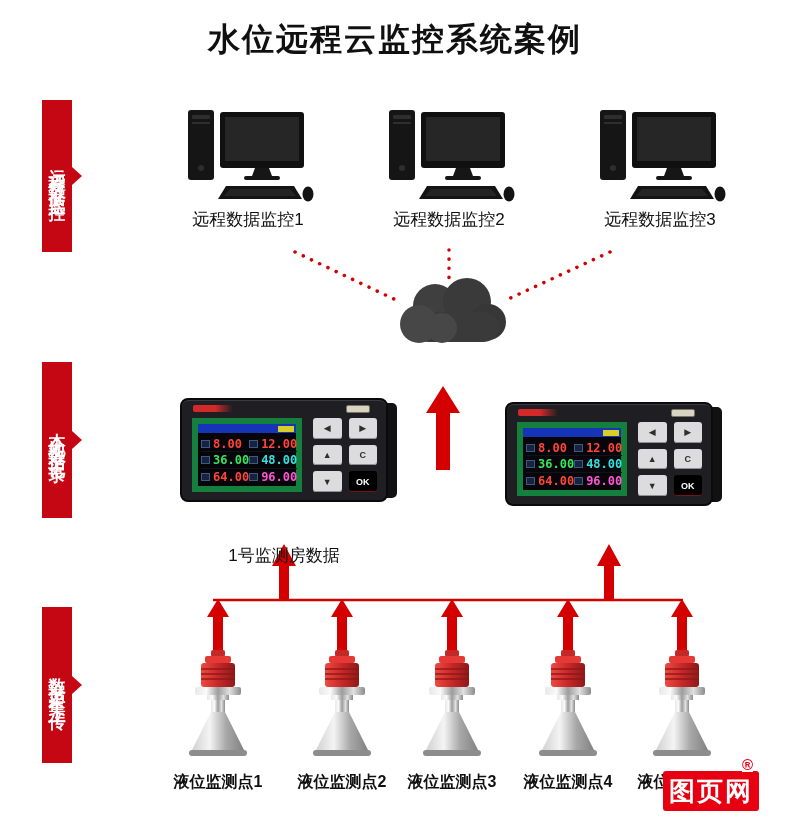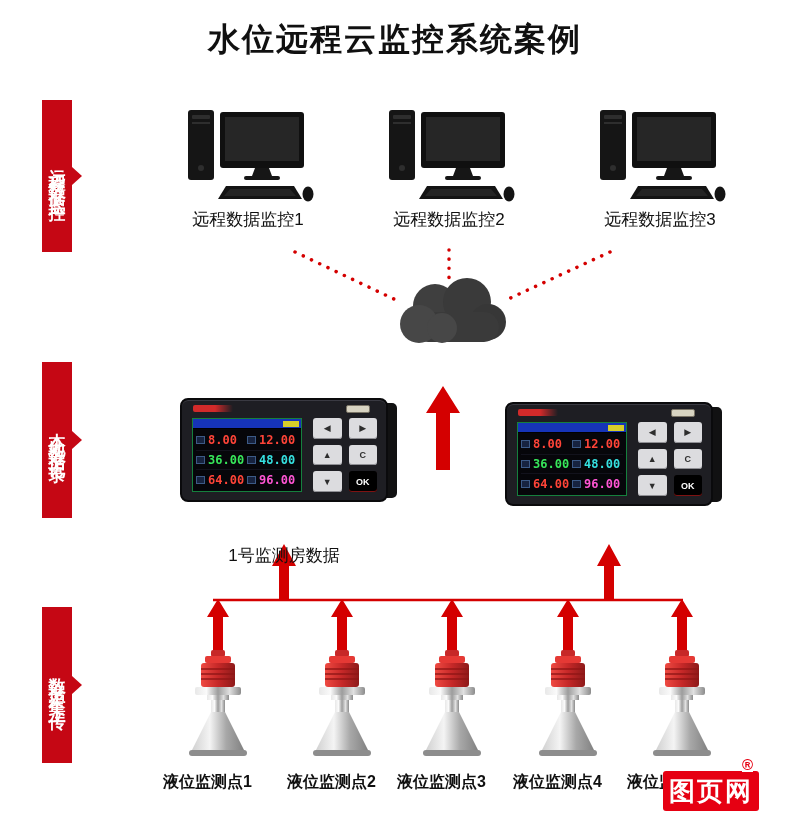--- a/index.html
+++ b/index.html
@@ -15,36 +15,36 @@
   
   .side-label { left:42px; width:30px; background:#c50714; z-index:2;
                 display:flex; align-items:center; justify-content:center; }
   .side-label::after { content:""; position:absolute; right:-10px; top:50%; transform:translateY(-50%);
                 border-top:9px solid transparent; border-bottom:9px solid transparent;
                 border-left:10px solid #c50714; }
   .side-label span { writing-mode:vertical-rl; text-orientation:upright; color:#ffffff;
                 font-size:17px; font-weight:bold; letter-spacing:7px; }
 
   .node-label { font-size:17px; font-weight:normal; color:#101010; text-align:center; z-index:3; }
-  .sensor-label { font-size:16px; font-weight:bold; color:#101010; z-index:3; }
+  .sensor-label { font-size:16px; font-weight:bold; color:#101010; text-align:center; z-index:3; }
 
   .icon-wrap { z-index:2; }
 
   
   .recorder { width:208px; height:104px; z-index:2; }
   .rec-depth { position:absolute; right:-9px; top:5px; width:11px; height:95px;
                background:#111112; border-radius:0 5px 5px 0; }
   .rec-face { position:absolute; inset:0; background:#1e1e23; border:2px solid #0a0a0c;
               border-radius:8px; box-shadow: inset 0 1px 0 #3a3a42; }
   .rec-brand { position:absolute; left:11px; top:5px; width:40px; height:7px; border-radius:2px;
                background:linear-gradient(90deg,#d22a2a 0%,#d22a2a 55%,rgba(210,42,42,0) 100%); }
   .rec-slot { position:absolute; right:16px; top:5px; width:24px; height:8px;
               background:#d8d4c2; border:1px solid #7a7466; border-radius:2px; }
   .rec-screen { position:absolute; left:10px; top:18px; width:110px; height:74px;
-                background:#06060a; border:1px solid #15803d; }
+                background:#06060a; border:6px solid #15803d; }
   .rec-head { position:absolute; left:0; top:0; right:0; height:10px; background:#1634b8;
               border-bottom:1px solid #000; }
   .rec-head::after { content:""; position:absolute; right:2px; top:2px; width:16px; height:6px;
               background:#d7ce2a; }
   .rec-grid { position:absolute; left:0; right:0; top:11px; bottom:0; display:grid;
               grid-template-columns:1fr 1fr; grid-template-rows:1fr 1fr 1fr; padding:1px 3px; }
   .rec-cell { display:flex; align-items:center; gap:3px; border-bottom:1px solid #12121c; }
   .rec-cell:nth-last-child(-n+2) { border-bottom:none; }
   .rec-tag { width:9px; height:8px; background:#17233f; border:1px solid #3c5a86; flex:0 0 auto; }
   .rec-val { font-family:"DejaVu Sans Mono",monospace; font-weight:bold; font-size:12px; line-height:1; }

